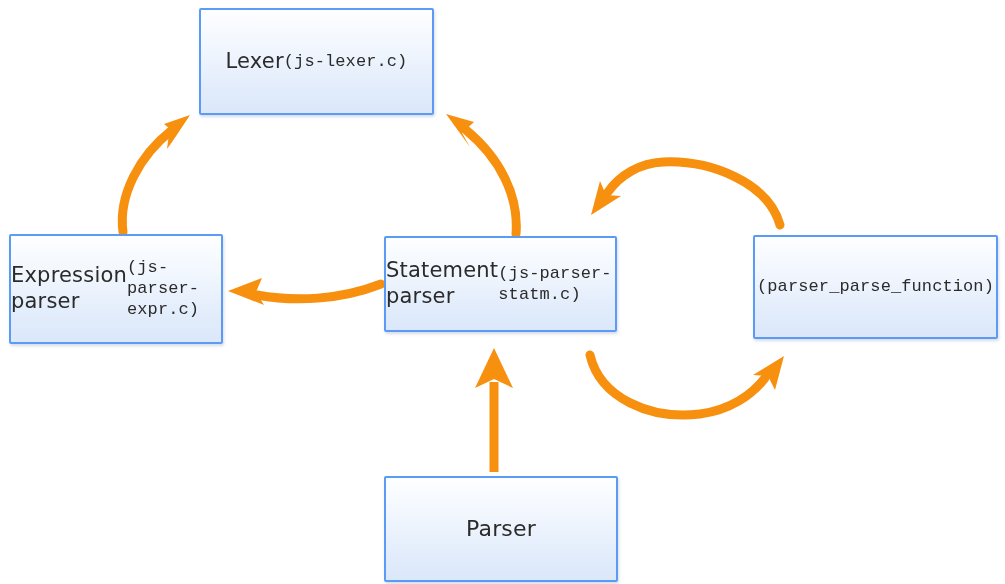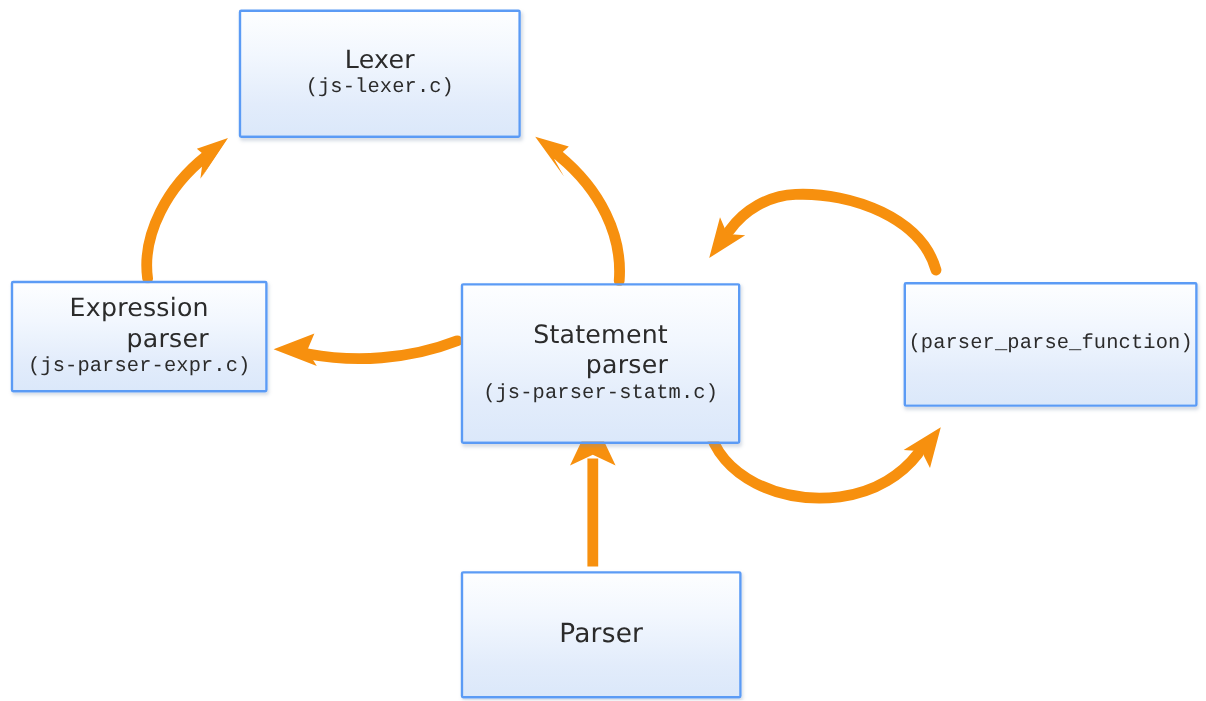--- a/index.html
+++ b/index.html
@@ -24,43 +24,43 @@
     pointer-events: none;
   }
   .node {
     position: absolute;
     box-sizing: border-box;
     border: 2px solid #5b9bf5;
     border-radius: 2px;
     background: linear-gradient(to bottom, #fdfeff 0%, #f2f7fe 35%, #e2ecfb 75%, #dbe8fa 100%);
     box-shadow: 1px 2px 3px rgba(120,140,170,0.30);
     display: flex;
-    flex-direction: column;
+    flex-direction: row;
     align-items: center;
     justify-content: center;
     color: #2b2b2b;
-    text-align: right;
+    text-align: left;
     line-height: 1.22;
   }
   .node .title {
     font-size: 21px;
     letter-spacing: 0.2px;
     white-space: pre-line;
   }
   .node .sub {
     font-size: 17px;
     letter-spacing: 0.1px;
     margin-top: 1px;
     font-family: Liberation Mono, monospace;
   }
 
   
   #node-lexer      { left: 199px; top: 8px;   width: 235px; height: 107px; }
-  #node-expression { left: 9px;   top: 234px; width: 214px; height: 93px; }
-  #node-statement  { left: 384px; top: 236px; width: 233px; height: 134px; }
+  #node-expression { left: 9px;   top: 234px; width: 214px; height: 110px; }
+  #node-statement  { left: 384px; top: 236px; width: 233px; height: 96px; }
   #node-function   { left: 753px; top: 235px; width: 245px; height: 104px; }
   #node-parser     { left: 384px; top: 476px; width: 234px; height: 106px; }
 
   #node-function .title { font-size: 22px; }
   #node-function .sub   { font-size: 17px; }
   #node-parser .title   { font-size: 22px; }
 </style>
 </head>
 <body>
 

